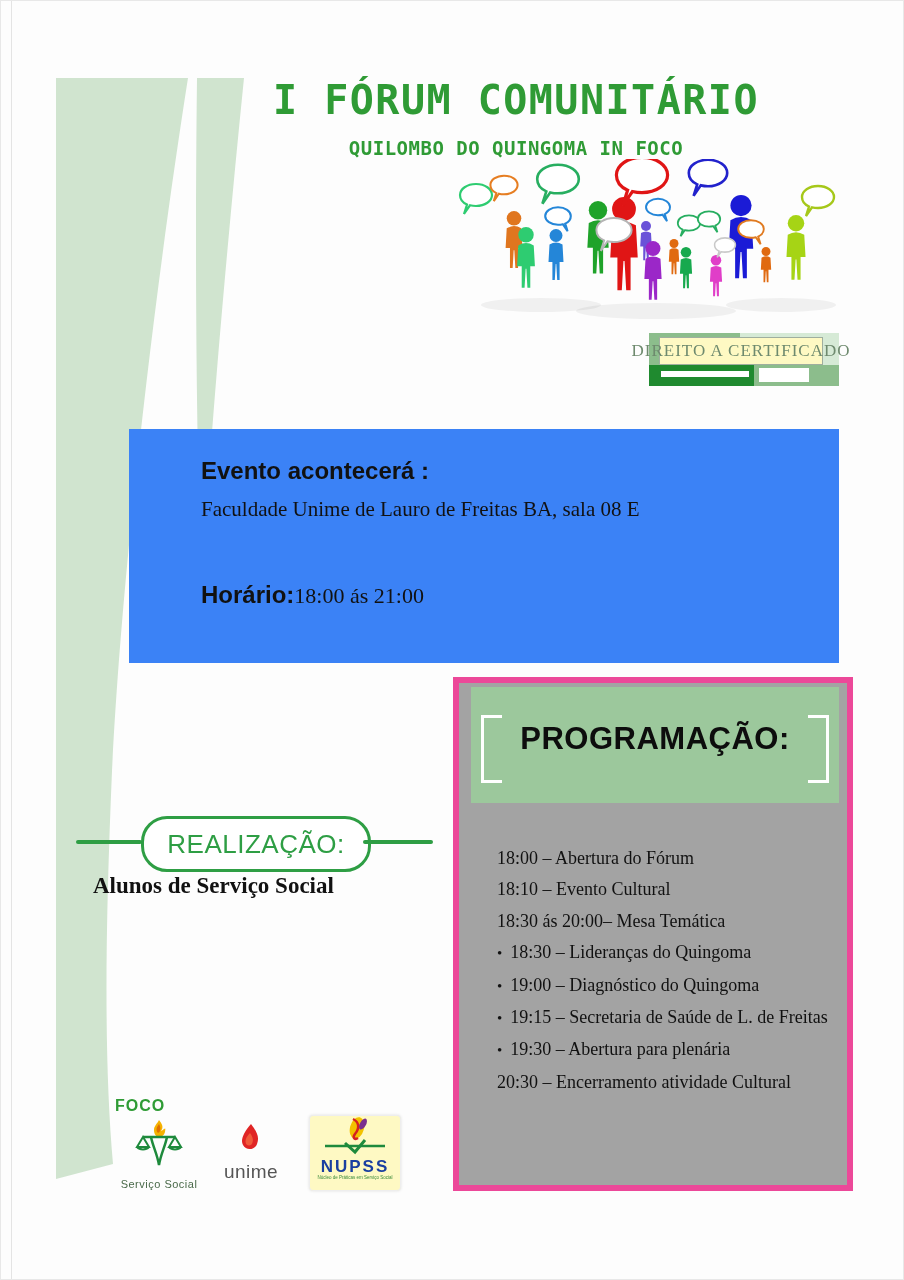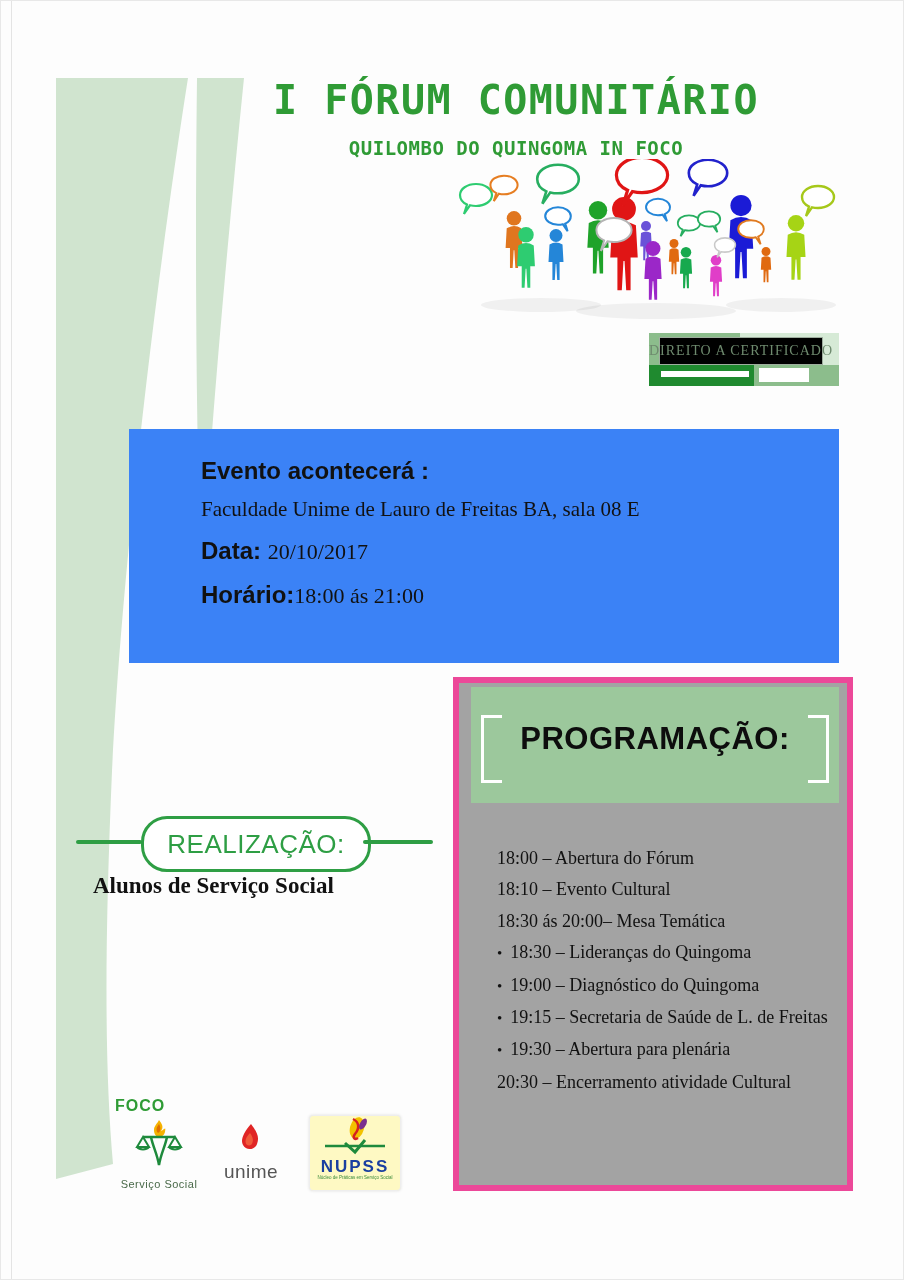--- a/index.html
+++ b/index.html
@@ -47,23 +47,23 @@
   .badge{position:absolute;left:648px;top:332px;width:190px;height:53px;}
   .badge .row1{position:absolute;left:0;top:0;width:100%;height:32px;}
   .badge .row1 .l{position:absolute;left:0;top:0;width:48%;height:100%;background:#8cbd8c;}
   .badge .row1 .r{position:absolute;right:0;top:0;width:52%;height:100%;background:#d6ead6;}
   .badge .row2{position:absolute;left:0;bottom:0;width:100%;height:21px;}
   .badge .row2 .l{position:absolute;left:0;top:0;width:55%;height:100%;background:#1f8a2f;}
   .badge .row2 .r{position:absolute;right:0;top:0;width:45%;height:100%;background:#8cbd8c;}
   .badge .stripe{position:absolute;left:12px;top:6px;width:88px;height:6px;background:#fff;}
   .badge .chip{position:absolute;left:110px;top:3px;width:50px;height:14px;background:#fff;}
   .badge .label{
-    position:absolute;left:10px;top:4px;right:16px;height:26px;background:#000000;
+    position:absolute;left:10px;top:4px;right:16px;height:26px;background:#fef9c3;
     border:1px solid #9fae9f;display:flex;align-items:center;justify-content:center;
-    font-family:"Liberation Serif",serif;font-size:14px;letter-spacing:1px;color:#6e8a6e;
+    font-family:"Liberation Serif",serif;font-size:17px;letter-spacing:1px;color:#6e8a6e;
     white-space:nowrap;
   }
 
   
   .event-box{
     position:absolute;left:128px;top:428px;width:710px;height:234px;background:#3b82f6;
     color:#111;
   }
   .event-heading{position:absolute;left:72px;top:28px;font-size:24px;font-weight:bold;}
   .event-venue{position:absolute;left:72px;top:68px;font-family:"Liberation Serif",serif;font-size:21px;text-align:center;}
@@ -244,24 +244,20 @@
         </div>
       <div class="r"></div>
       <div class="chip"></div>
     </div>
     <div class="label">DIREITO A CERTIFICADO</div>
   </div>
 
   <div class="event-box">
     <div class="event-heading">Evento acontecerá :</div>
     <div class="event-venue">Faculdade Unime de Lauro de Freitas BA, sala 08 E</div>
-    <div class="event-date">
-      <span>Data:</span>
-      <span class="serif-val">20/10/2017</span>
-    </div>
     <div class="event-time">
       <span>Horário:</span><span class="serif-val">18:00 ás 21:00</span>
     </div>
   </div>
 
   <div class="program-box">
     <div class="program-header">
       <div class="bracket left"></div>
       <div class="bracket right"></div>
       <div class="program-heading">PROGRAMAÇÃO:</div>

